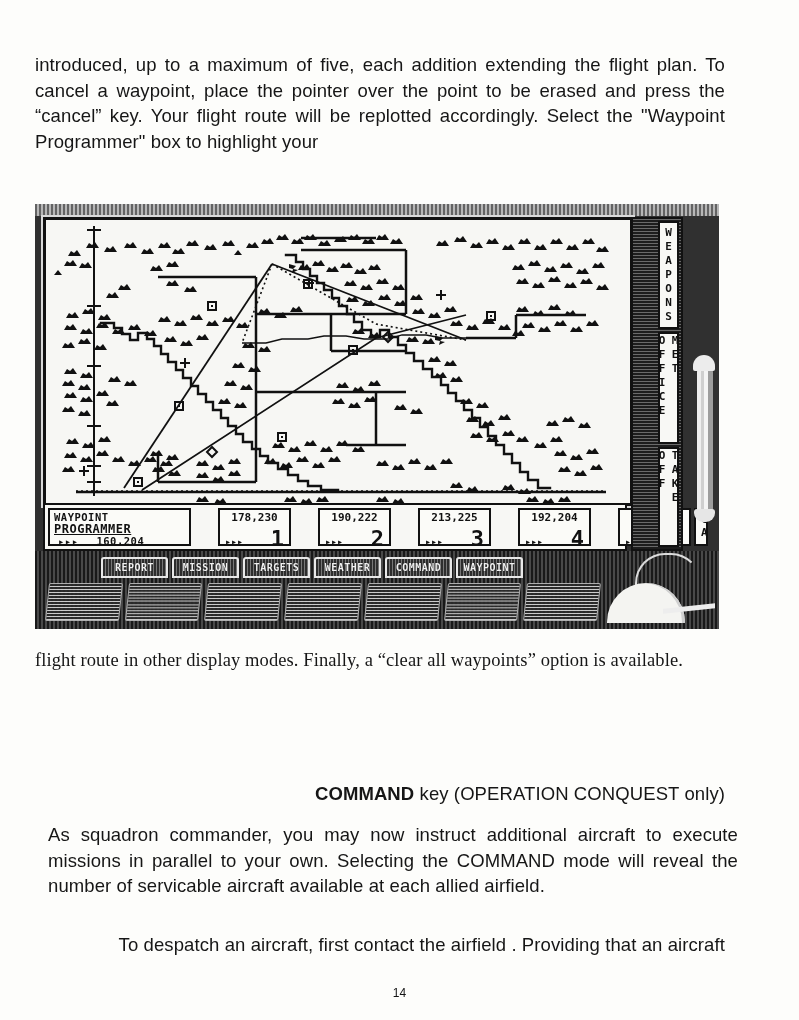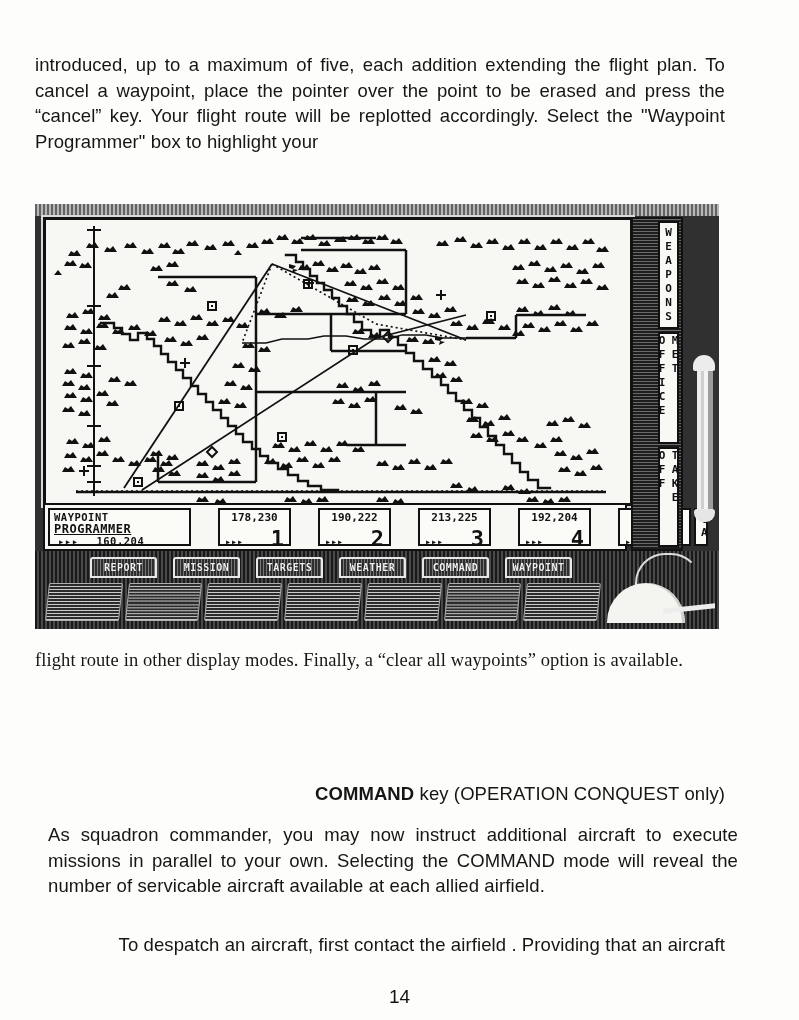--- a/index.html
+++ b/index.html
@@ -206,24 +206,24 @@
     left: 0;
     bottom: 0;
     width: 100%;
     height: 78px;
     background:
       repeating-linear-gradient(90deg,#191919 0 2px,#494949 2px 4px),
       #242424;
   }
   .menu-row {
     position: absolute;
-    left: 55px;
+    left: 66px;
     top: 6px;
     display: flex;
-    gap: 16px;
+    gap: 4px;
   }
   .menu-btn {
     height: 21px;
     padding: 0 5px;
     min-width: 67px;
     background:
       repeating-linear-gradient(90deg,#2d2d2d 0 2px,#777 2px 3px),
       #3a3a3a;
     border: 2px solid #e8e8e8;
     border-radius: 3px 3px 0 0;
@@ -287,21 +287,21 @@
     background: #ededed;
     transform: skewY(-6deg);
   }
 
   
   .pageno {
     position: absolute;
     left: 0; right: 0;
     top: 986px;
     text-align: center;
-    font-size: 19px;
+    font-size: 12px;
     color: #141414;
   }
 </style>
 </head>
 <body>
 
 <div class="page">
 
   <div class="para" style="top:52px;">introduced, up to a maximum of five, each addition extending the flight plan. To cancel a waypoint, place the pointer over the point to be erased and press the “cancel” key. Your flight route will be replotted accordingly. Select the "Waypoint Programmer" box  to highlight your</div>
 

